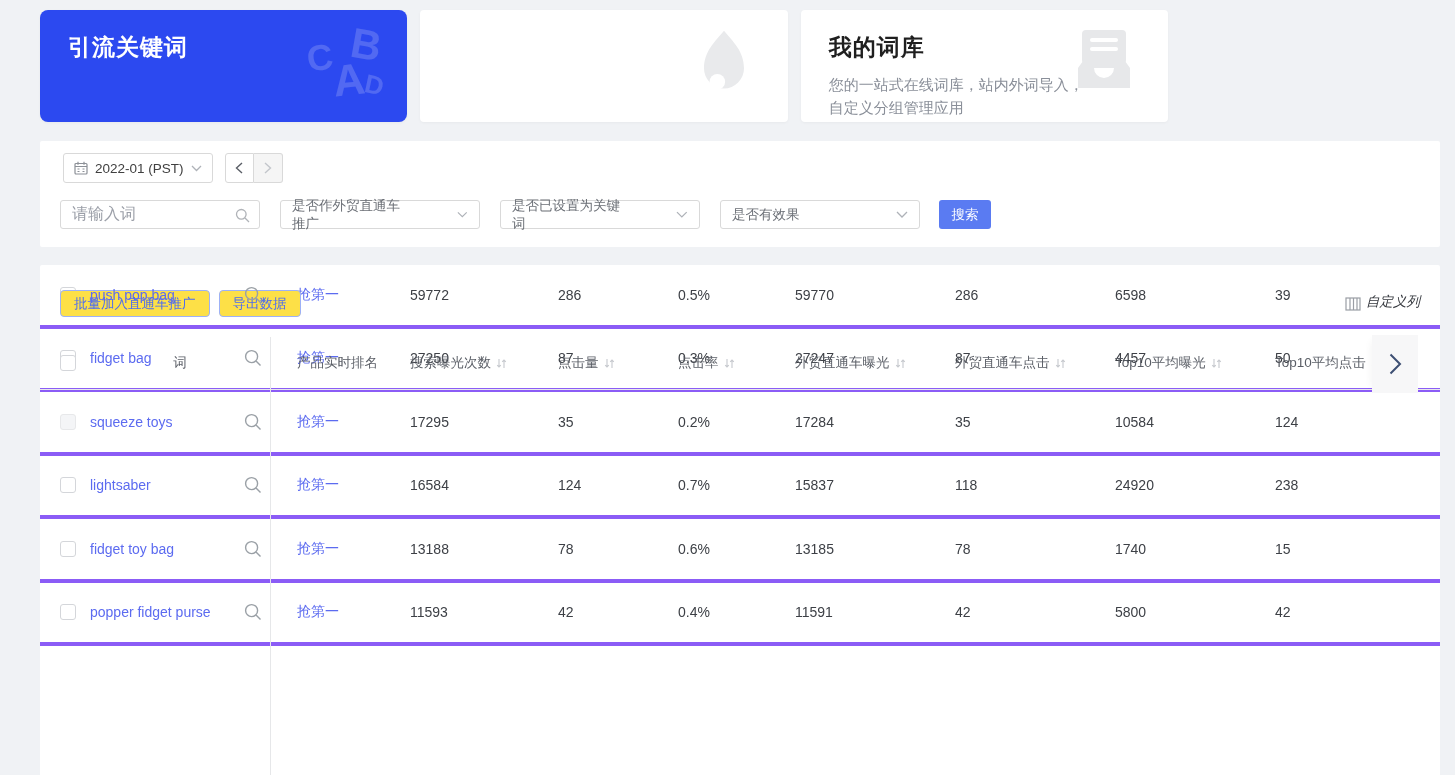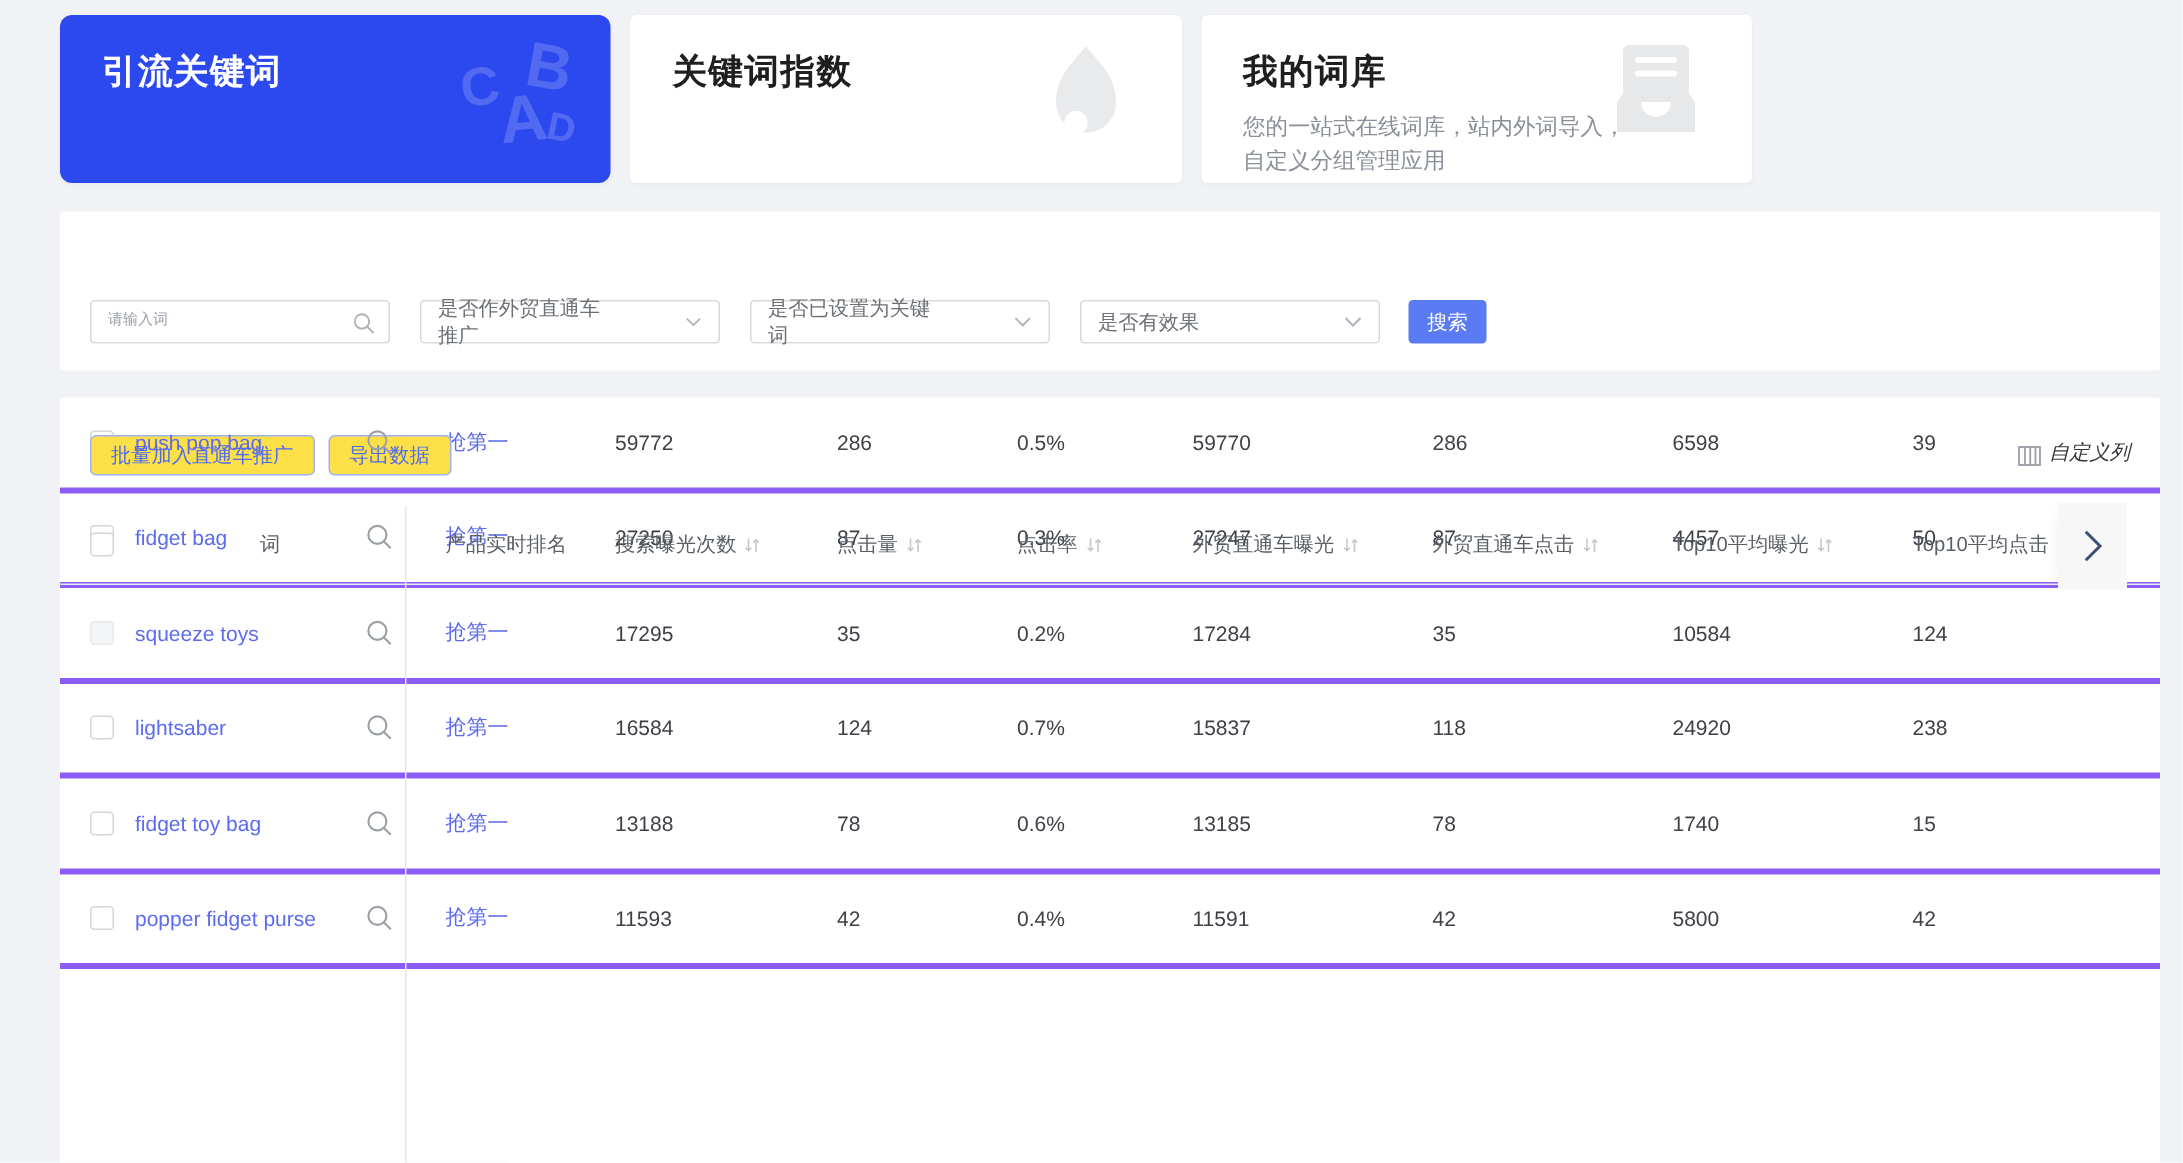--- a/index.html
+++ b/index.html
@@ -31,21 +31,21 @@
   .date-select .lbl { font-size:13.5px; color:#404040; }
   .pager { display:flex; margin-left:12px; }
   .pager .pg { width:29px; height:30px; border:1px solid #d9d9d9; background:#fff; display:flex;
                align-items:center; justify-content:center; font-size:14px; color:#595959; cursor:pointer; }
   .pager .pg:first-child { border-radius:3px 0 0 3px; }
   .pager .pg:last-child { border-radius:0 3px 3px 0; border-left:none; }
   .pager .pg.disabled { background:#f5f5f5; color:#c3c6cb; cursor:default; }
   .filter-row { position:absolute; left:20px; top:59px; display:flex; align-items:center; }
   .search-box { width:200px; height:29px; border:1px solid #d9d9d9; border-radius:3px; position:relative; background:#fff; }
   .search-box input { width:100%; height:100%; border:none; outline:none; padding:0 30px 0 11px;
-                      font-size:10px; color:#4c1d95; font-family:Liberation Mono, monospace; background:transparent; }
+                      font-size:16px; color:#4c1d95; font-family:Liberation Mono, monospace; background:transparent; }
   .search-box input::placeholder { color:#9b9fa8; }
   .search-box .mag { position:absolute; right:9px; top:7px; }
   .select { width:200px; height:29px; border:1px solid #d9d9d9; border-radius:3px; background:#fff;
             display:flex; align-items:center; justify-content:space-between; padding:0 11px;
             margin-left:20px; cursor:pointer;gap:46px; }
   .select .lbl { font-size:13.5px; color:#6b6f76; }
   .btn-search { margin-left:19px; width:52px; height:29px; background:#5a7bf2; color:#fff; border:none;
                 border-radius:3px; font-size:13.5px; cursor:pointer; font-family:inherit; }
 
   
@@ -95,21 +95,20 @@
     <div class="card active">
       <div class="card-title">引流关键词</div>
       <div class="card-icon letters">
         <span class="l-c">C</span>
           <span class="l-b">B</span>
           <span class="l-a">A</span>
           <span class="l-d">D</span>
       </div>
     </div>
     <div class="card">
-      <div class="card-title">关键词指数</div>
       <div class="card-icon">
         <svg width="72" height="80" viewBox="0 0 64 72">
           <path fill="#e9eaec" d="M32 6 C24 16 14 24 14 40 a18 18 0 0 0 36 0 C50 24 40 16 32 6 Z"></path>
           <circle cx="26" cy="52" r="7" fill="#fff"></circle>
         </svg>
       </div>
     </div>
     <div class="card">
       <div class="card-title">我的词库</div>
       <div class="card-sub">您的一站式在线词库，站内外词导入，自定义分组管理应用</div>
@@ -118,20 +117,45 @@
           <rect x="14" y="6" width="44" height="34" rx="4" fill="#e7e8ea"></rect>
           <rect x="22" y="14" width="28" height="4" rx="2" fill="#fff"></rect>
           <rect x="22" y="23" width="28" height="4" rx="2" fill="#fff"></rect>
           <path fill="#e7e8ea" d="M10 44 L20 30 H52 L62 44 V64 H10 Z M10 44 H26 a10 10 0 0 0 20 0 H62" fill-rule="evenodd"></path>
         </svg>
       </div>
     </div>
   </div>
 
   <div class="filter-panel">
+    <div class="date-row">
+      <div class="date-select">
+        <svg width="14" height="14" viewBox="0 0 14 14">
+            <rect x="1" y="2.5" width="12" height="10.5" rx="1" fill="none" stroke="#8c9097" stroke-width="1.2"></rect>
+            <path d="M1 5.5h12M4 .8v3M10 .8v3" stroke="#8c9097" stroke-width="1.2" fill="none"></path>
+            <path d="M3.5 8h2M8.5 8h2M3.5 10.5h2M8.5 10.5h2" stroke="#8c9097" stroke-width="1"></path>
+          </svg>
+        <span class="lbl">2022-01 (PST)</span>
+        <svg width="11" height="7" viewBox="0 0 11 7">
+            <path d="M1 1l4.5 4.5L10 1" fill="none" stroke="#aeb2b8" stroke-width="1.3"></path>
+          </svg>
+      </div>
+      <div class="pager">
+        <div class="pg">
+          <svg width="8" height="12" viewBox="0 0 8 12">
+              <path d="M7 1L1.5 6 7 11" fill="none" stroke="#5a5e66" stroke-width="1.4"></path>
+            </svg>
+        </div>
+        <div class="pg disabled">
+          <svg width="8" height="12" viewBox="0 0 8 12">
+              <path d="M1 1l5.5 5L1 11" fill="none" stroke="#c3c6cb" stroke-width="1.4"></path>
+            </svg>
+        </div>
+      </div>
+    </div>
     <div class="filter-row">
       <div class="search-box">
         <input type="text" placeholder="请输入词" style="">
         <span class="mag">
           <svg width="15" height="15" viewBox="0 0 15 15">
               <circle cx="6.3" cy="6.3" r="4.8" fill="none" stroke="#b0b3b8" stroke-width="1.3"></circle>
               <path d="M10 10l4 4" stroke="#b0b3b8" stroke-width="1.3"></path>
             </svg>
         </span>
       </div>

